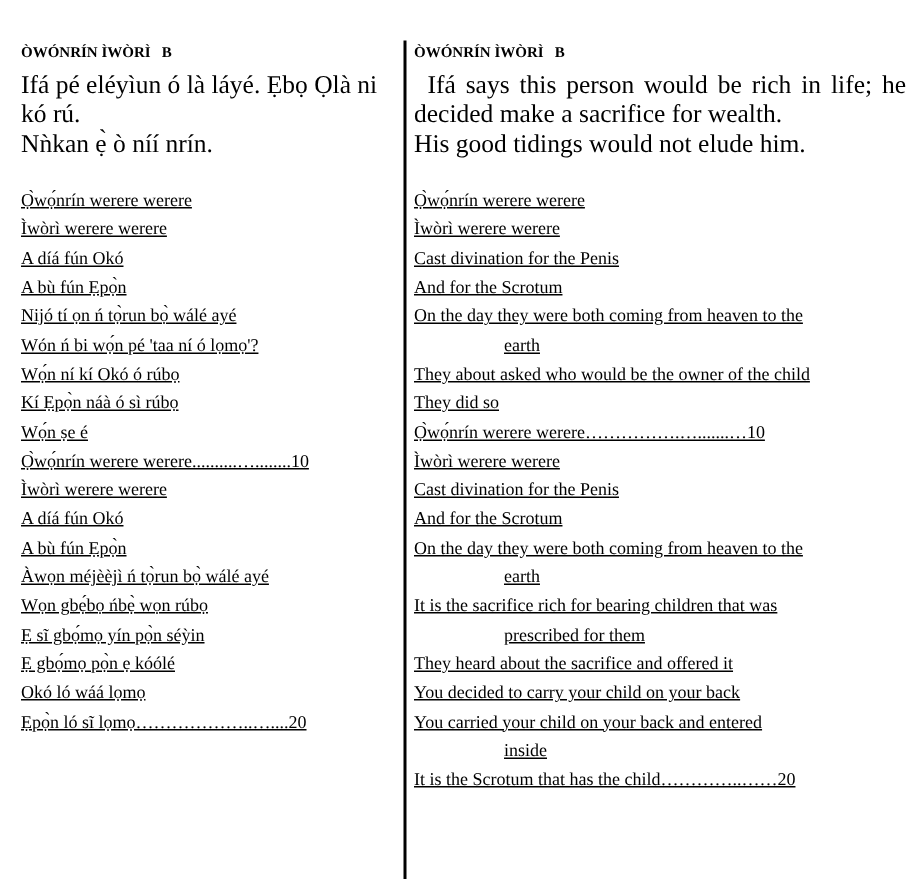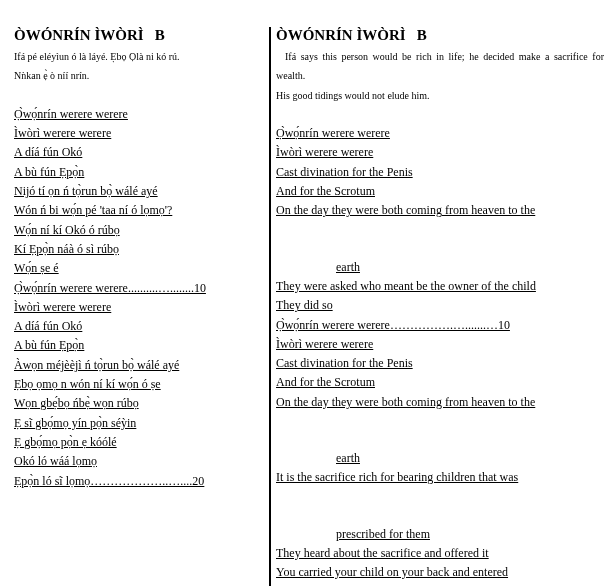--- a/index.html
+++ b/index.html
@@ -36,27 +36,27 @@
   .col-left {
     left: 14px;
     width: 248px;
   }
   .col-right {
     left: 276px;
     width: 328px;
   }
   .heading {
     font-weight: bold;
-    font-size: 15px;
+    font-size: 10px;
     line-height: 19px;
     margin: 0 0 2px 0;
     white-space: pre;
   }
   .intro {
-    font-size: 10px;
+    font-size: 17px;
     line-height: 19.3px;
     margin: 0;
   }
   .intro p {
     margin: 0;
   }
   .intro .just {
     text-align: justify;
     text-indent: 9px;
   }
@@ -77,21 +77,20 @@
     padding: 0;
     white-space: pre-wrap;
   }
   .verse li.wrap {
     white-space: normal;
     text-align: justify;
     text-align-last: left;
   }
   .verse li.cont {
     padding-left: 60px;
-    margin-top: 37px;
   }
   .gap-before {
     margin-top: 19.3px !important;
   }
 </style>
 </head>
 <body>
 
 <div class="page">
 
@@ -111,21 +110,20 @@
         <li>Nijó tí ọn ń tọ̀run bọ̀ wálé ayé</li>
         <li>Wón ń bi wọ́n pé 'taa ní ó lọmọ'?</li>
         <li>Wọ́n ní kí Okó ó rúbọ</li>
         <li>Kí Ẹpọ̀n náà ó sì rúbọ</li>
         <li>Wọ́n ṣe é</li>
         <li>Ọ̀wọ́nrín werere werere..........…........10</li>
         <li>Ìwòrì werere werere</li>
         <li>A díá fún Okó</li>
         <li>A bù fún Ẹpọ̀n</li>
         <li>Àwọn méjèèjì ń tọ̀run bọ̀ wálé ayé</li>
-        <li>Ẹbọ ọmọ n wón ní kí wọ́n ó ṣe</li>
         <li>Wọn gbẹ́bọ ńbẹ̀ wọn rúbọ</li>
         <li>Ẹ sĩ gbọ́mọ yín pọ̀n séỳin</li>
         <li>Ẹ gbọ́mọ pọ̀n ẹ kóólé</li>
         <li>Okó ló wáá lọmọ</li>
         <li>Ẹpọ̀n ló sĩ lọmọ………………..…....20</li>
       </ul>
   </div>
 
   <div class="col col-right">
     <div class="heading">ÒWÓNRÍN ÌWÒRÌ   B</div>
@@ -133,30 +131,31 @@
       <p class="just">Ifá says this person would be rich in life; he decided make a sacrifice for wealth.</p>
       <p>His good tidings would not elude him.</p>
     </div>
     <ul class="verse" id="right-verse">
         <li class="gap-before">Ọ̀wọ́nrín werere werere</li>
         <li>Ìwòrì werere werere</li>
         <li>Cast divination for the Penis</li>
         <li>And for the Scrotum</li>
         <li>On the day they were both coming from heaven to the</li>
         <li class="cont">earth</li>
-        <li>They were asked who meant be the owner of the child</li>
+        <li>They about asked who would be the owner of the child</li>
         <li>They did so</li>
         <li>Ọ̀wọ́nrín werere werere…………….….......…10</li>
         <li>Ìwòrì werere werere</li>
         <li>Cast divination for the Penis</li>
         <li>And for the Scrotum</li>
         <li>On the day they were both coming from heaven to the</li>
         <li class="cont">earth</li>
         <li class="wrap">It is the sacrifice rich for bearing children that was</li>
         <li class="cont">prescribed for them</li>
         <li>They heard about the sacrifice and offered it</li>
+        <li>You decided to carry your child on your back</li>
         <li>You carried your child on your back and entered</li>
         <li class="cont">inside</li>
         <li>It is the Scrotum that has the child…………..……20</li>
       </ul>
   </div>
 
 </div>
 
 </body></html>

